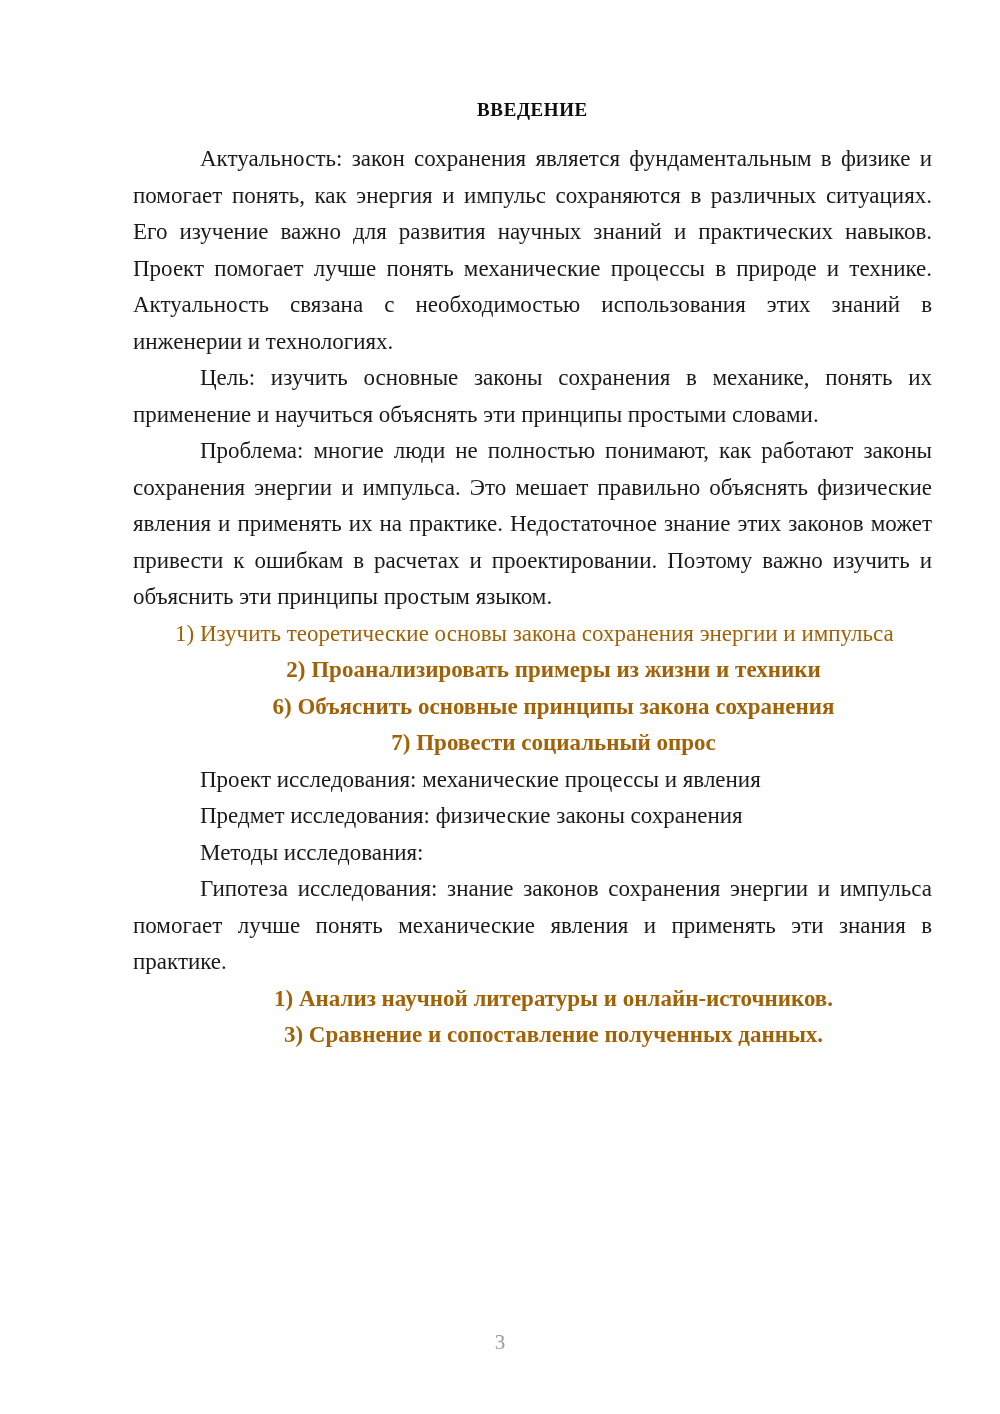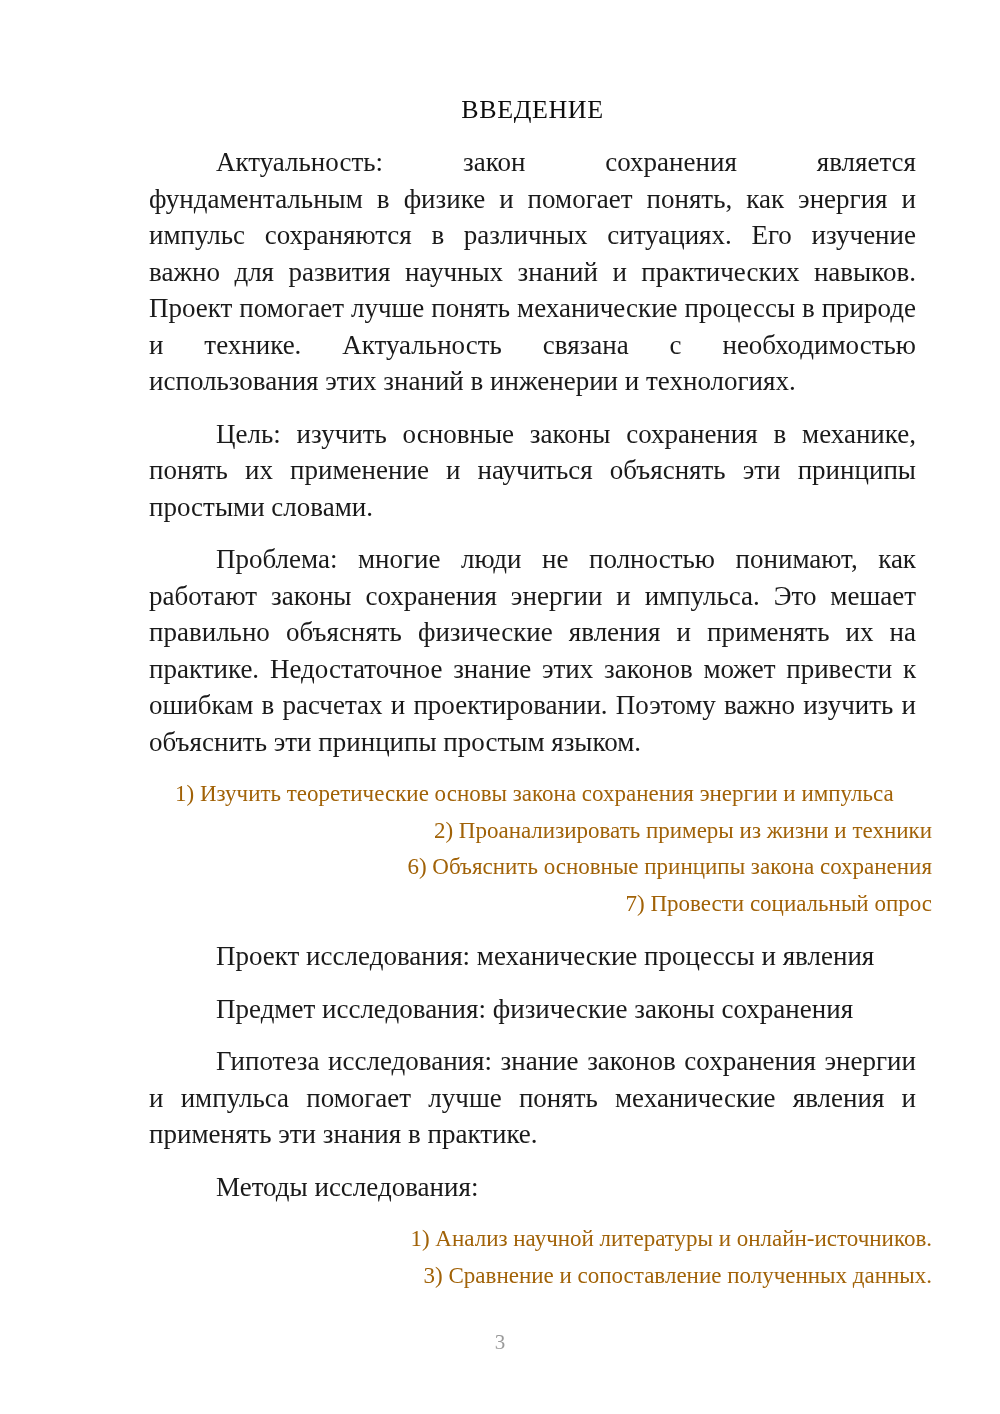--- a/index.html
+++ b/index.html
@@ -18,49 +18,50 @@
     color: #1a1a1a;
   }
   .content {
     position: absolute;
     left: 133px;
     top: 92px;
     width: 799px;
   }
   .doc-title {
     text-align: center;
-    font-weight: normal;
-    font-size: 26px;
+    font-weight: bold;
+    font-size: 19px;
     line-height: 36px;
     letter-spacing: 0.6px;
     margin: 0 0 13px 0;
     color: #0d0d0d;
   }
   p.para {
-    margin: 16px;
-    font-size: 27px;
+    margin: 0;
+    font-size: 23px;
     line-height: 36.5px;
     text-align: justify;
     text-justify: inter-word;
     text-indent: 67px;
     color: #1a1a1a;
     -webkit-hyphens: none;
     hyphens: none;
   }
   p.listitem {
     margin: 0;
     font-size: 23px;
     line-height: 36.5px;
     text-align: justify;
     text-justify: inter-word;
     text-indent: 42px;
     color: #a16207;
   }
   p.listitem.plain {
-    text-align: right;
+    text-align: center;
+    font-weight: bold;
   }
   .page-number {
     position: absolute;
     left: 0;
     right: 0;
     top: 1330px;
     text-align: center;
     font-size: 21px;
     color: #9a9a9a;
     font-family: "Liberation Serif", "DejaVu Serif", serif;
@@ -88,23 +89,23 @@
 
     <p class="listitem plain">6) Объяснить основные принципы закона сохранения</p>
 
     <p class="listitem plain">7) Провести социальный опрос</p>
 
 
     <p class="para">Проект исследования: механические процессы и явления</p>
 
     <p class="para">Предмет исследования: физические законы сохранения</p>
 
+    <p class="para">Методы исследования:</p>
+
     <p class="para">Гипотеза исследования: знание законов сохранения энергии и импульса помогает лучше понять механические явления и применять эти знания в практике.</p>
-
-    <p class="para">Методы исследования:</p>
 
     <p class="listitem plain">1) Анализ научной литературы и онлайн-источников.</p>
 
     <p class="listitem plain">3) Сравнение и сопоставление полученных данных.</p>
 
   </div>
 
   <div class="page-number">3</div>
 
 </div>

